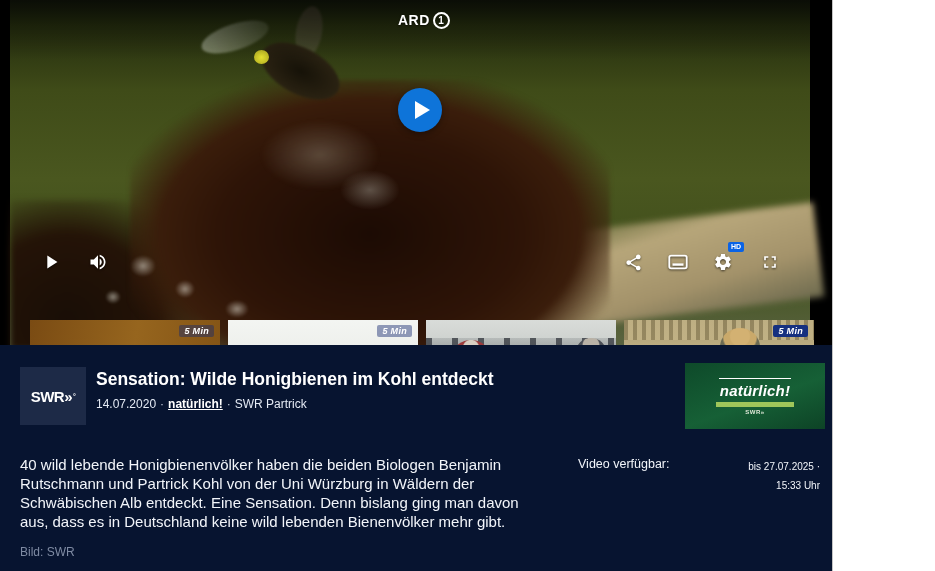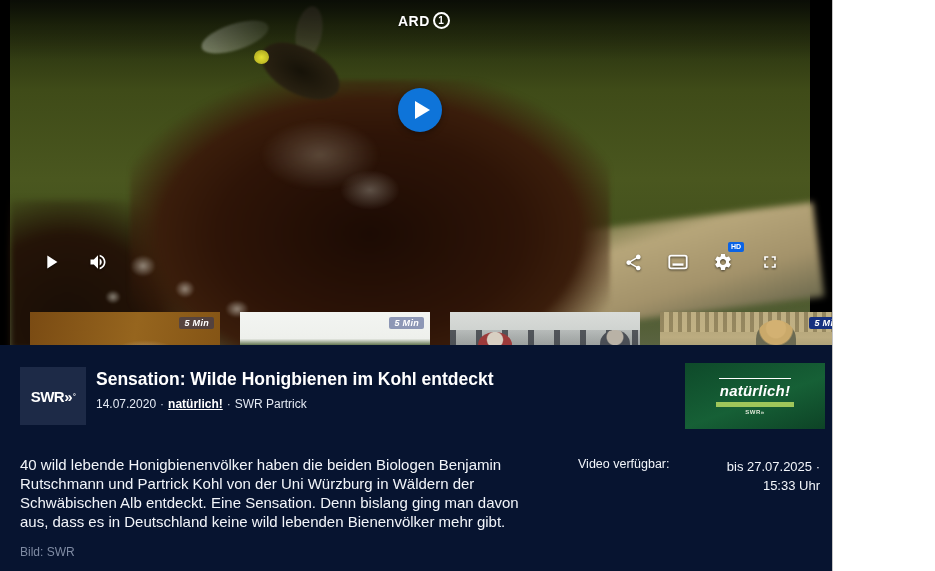--- a/index.html
+++ b/index.html
@@ -32,21 +32,21 @@
     background:radial-gradient(#161208, #2a2212 70%, rgba(30,24,10,0) 100%); transform:rotate(28deg); filter:blur(1px); }
   .bee-head { position:absolute; left:244px; top:50px; width:15px; height:14px; border-radius:50%;
     background:radial-gradient(#e8e431, #b8b324 80%); }
   .bee-wing-l { position:absolute; left:190px; top:24px; width:70px; height:26px; border-radius:50%;
     background:linear-gradient(90deg, rgba(220,225,210,0.45), rgba(200,205,190,0.15)); transform:rotate(-18deg); filter:blur(1px); }
   .bee-wing-r { position:absolute; left:286px; top:6px; width:26px; height:52px; border-radius:50%;
     background:linear-gradient(180deg, rgba(60,55,40,0.8), rgba(120,115,95,0.35)); transform:rotate(10deg); filter:blur(1px); }
   .top-shade { position:absolute; left:0; top:0; width:100%; height:60px;
     background:linear-gradient(180deg, rgba(0,0,0,0.45), rgba(0,0,0,0)); }
 
-  .ard-logo { position:absolute; left:388px; top:12px; display:flex; align-items:center; gap:3px;
+  .ard-logo { position:absolute; left:388px; top:12px; display:flex; gap:3px;
     color:#fff; font-weight:700; font-size:14px; letter-spacing:0.5px; text-shadow:0 1px 2px rgba(0,0,0,0.6); }
   .ard-circle { display:inline-flex; align-items:center; justify-content:center; width:17px; height:17px;
     border:2px solid #fff; border-radius:50%; font-size:10px; font-weight:700; }
 
   .big-play { position:absolute; left:388px; top:88px; width:44px; height:44px; border-radius:50%;
     background:#0e74d9; display:flex; align-items:center; justify-content:center; cursor:pointer;
     box-shadow:0 2px 6px rgba(0,0,0,0.35); }
   .big-play-tri { width:0; height:0; border-left:15px solid #fff; border-top:9px solid transparent;
     border-bottom:9px solid transparent; margin-left:4px; }
 
@@ -57,21 +57,21 @@
   .c-play { left:28px; top:4px; }
   .c-vol  { left:75px; top:4px; }
   .c-share{ left:610px; top:4px; }
   .c-cc   { left:655px; top:4px; }
   .c-set  { left:700px; top:4px; }
   .c-fs   { left:747px; top:4px; }
   .hd-badge { position:absolute; right:-8px; top:-7px; background:#0a63e6; color:#fff; font-size:7px;
     font-weight:700; padding:1px 3px; border-radius:2px; line-height:1.1; }
 
   
-  .thumb-strip { position:absolute; left:30px; top:312px; width:780px; height:33px; display:flex; gap:20px; }
+  .thumb-strip { position:absolute; left:30px; top:320px; width:780px; height:33px; display:flex; gap:8px; }
   .thumb { position:relative; width:190px; height:46px; overflow:hidden; flex:none; cursor:pointer; }
   .thumb-badge { position:absolute; top:5px; right:6px; background:#16307f; color:#fff; font-size:9px;
     font-style:italic; font-weight:700; padding:1px 5px; border-radius:2px; letter-spacing:0.3px; }
   .thumb-badge.faint { background:rgba(20,40,110,0.45); }
   .t1-bg { position:absolute; inset:0; background:linear-gradient(100deg,#7a4b13 0%,#96651e 55%,#845415 100%); }
   .t1-glow { position:absolute; left:80px; top:28px; width:70px; height:30px; border-radius:50%;
     background:radial-gradient(#e3d3bb99, transparent 70%); }
   .t2-bg { position:absolute; inset:0; background:linear-gradient(180deg,#f3f5f2 0%,#eef0ec 58%,#61744e 72%,#41572f 100%); }
   .t2-trees { position:absolute; left:0; top:24px; width:100%; height:22px;
     background:radial-gradient(ellipse at 15% 100%, #3c5229 0 40%, transparent 45%),
@@ -103,21 +103,21 @@
   .meta .sep { margin:0 4px; color:#c8d1e0; }
   .brand-tile { position:absolute; left:685px; top:18px; width:140px; height:66px;
     background:linear-gradient(160deg,#0e4a2a 0%,#166036 55%,#0d4326 100%);
     display:flex; flex-direction:column; align-items:center; justify-content:center; cursor:pointer; }
   .brand-rule { width:72px; height:1px; background:#ffffff; margin-bottom:3px; }
   .brand-name { font-size:15px; font-style:italic; font-weight:700; color:#ffffff; letter-spacing:0.2px; }
   .brand-bar { width:78px; height:5px; background:#9fc65a; margin-top:3px; }
   .brand-sub { font-size:6px; font-weight:700; color:#dfe8d8; margin-top:2px; letter-spacing:0.5px; }
   .description { position:absolute; left:20px; top:110px; width:528px; font-size:15px; line-height:19px; color:#f2f5fa; }
   .avail-label { position:absolute; left:578px; top:112px; font-size:12.5px; color:#f2f5fa; }
-  .avail-value { position:absolute; right:12px; top:112px; width:130px; text-align:right; font-size:13px;
+  .avail-value { position:absolute; right:12px; top:112px; width:130px; text-align:right; font-size:10px;
     line-height:19px; color:#f2f5fa; }
   .credit { position:absolute; left:20px; top:200px; font-size:12px; color:#7f8ba3; }
 </style>
 </head>
 <body>
 
 <div class="page">
 
   <div class="player">
     <div class="video-art">

